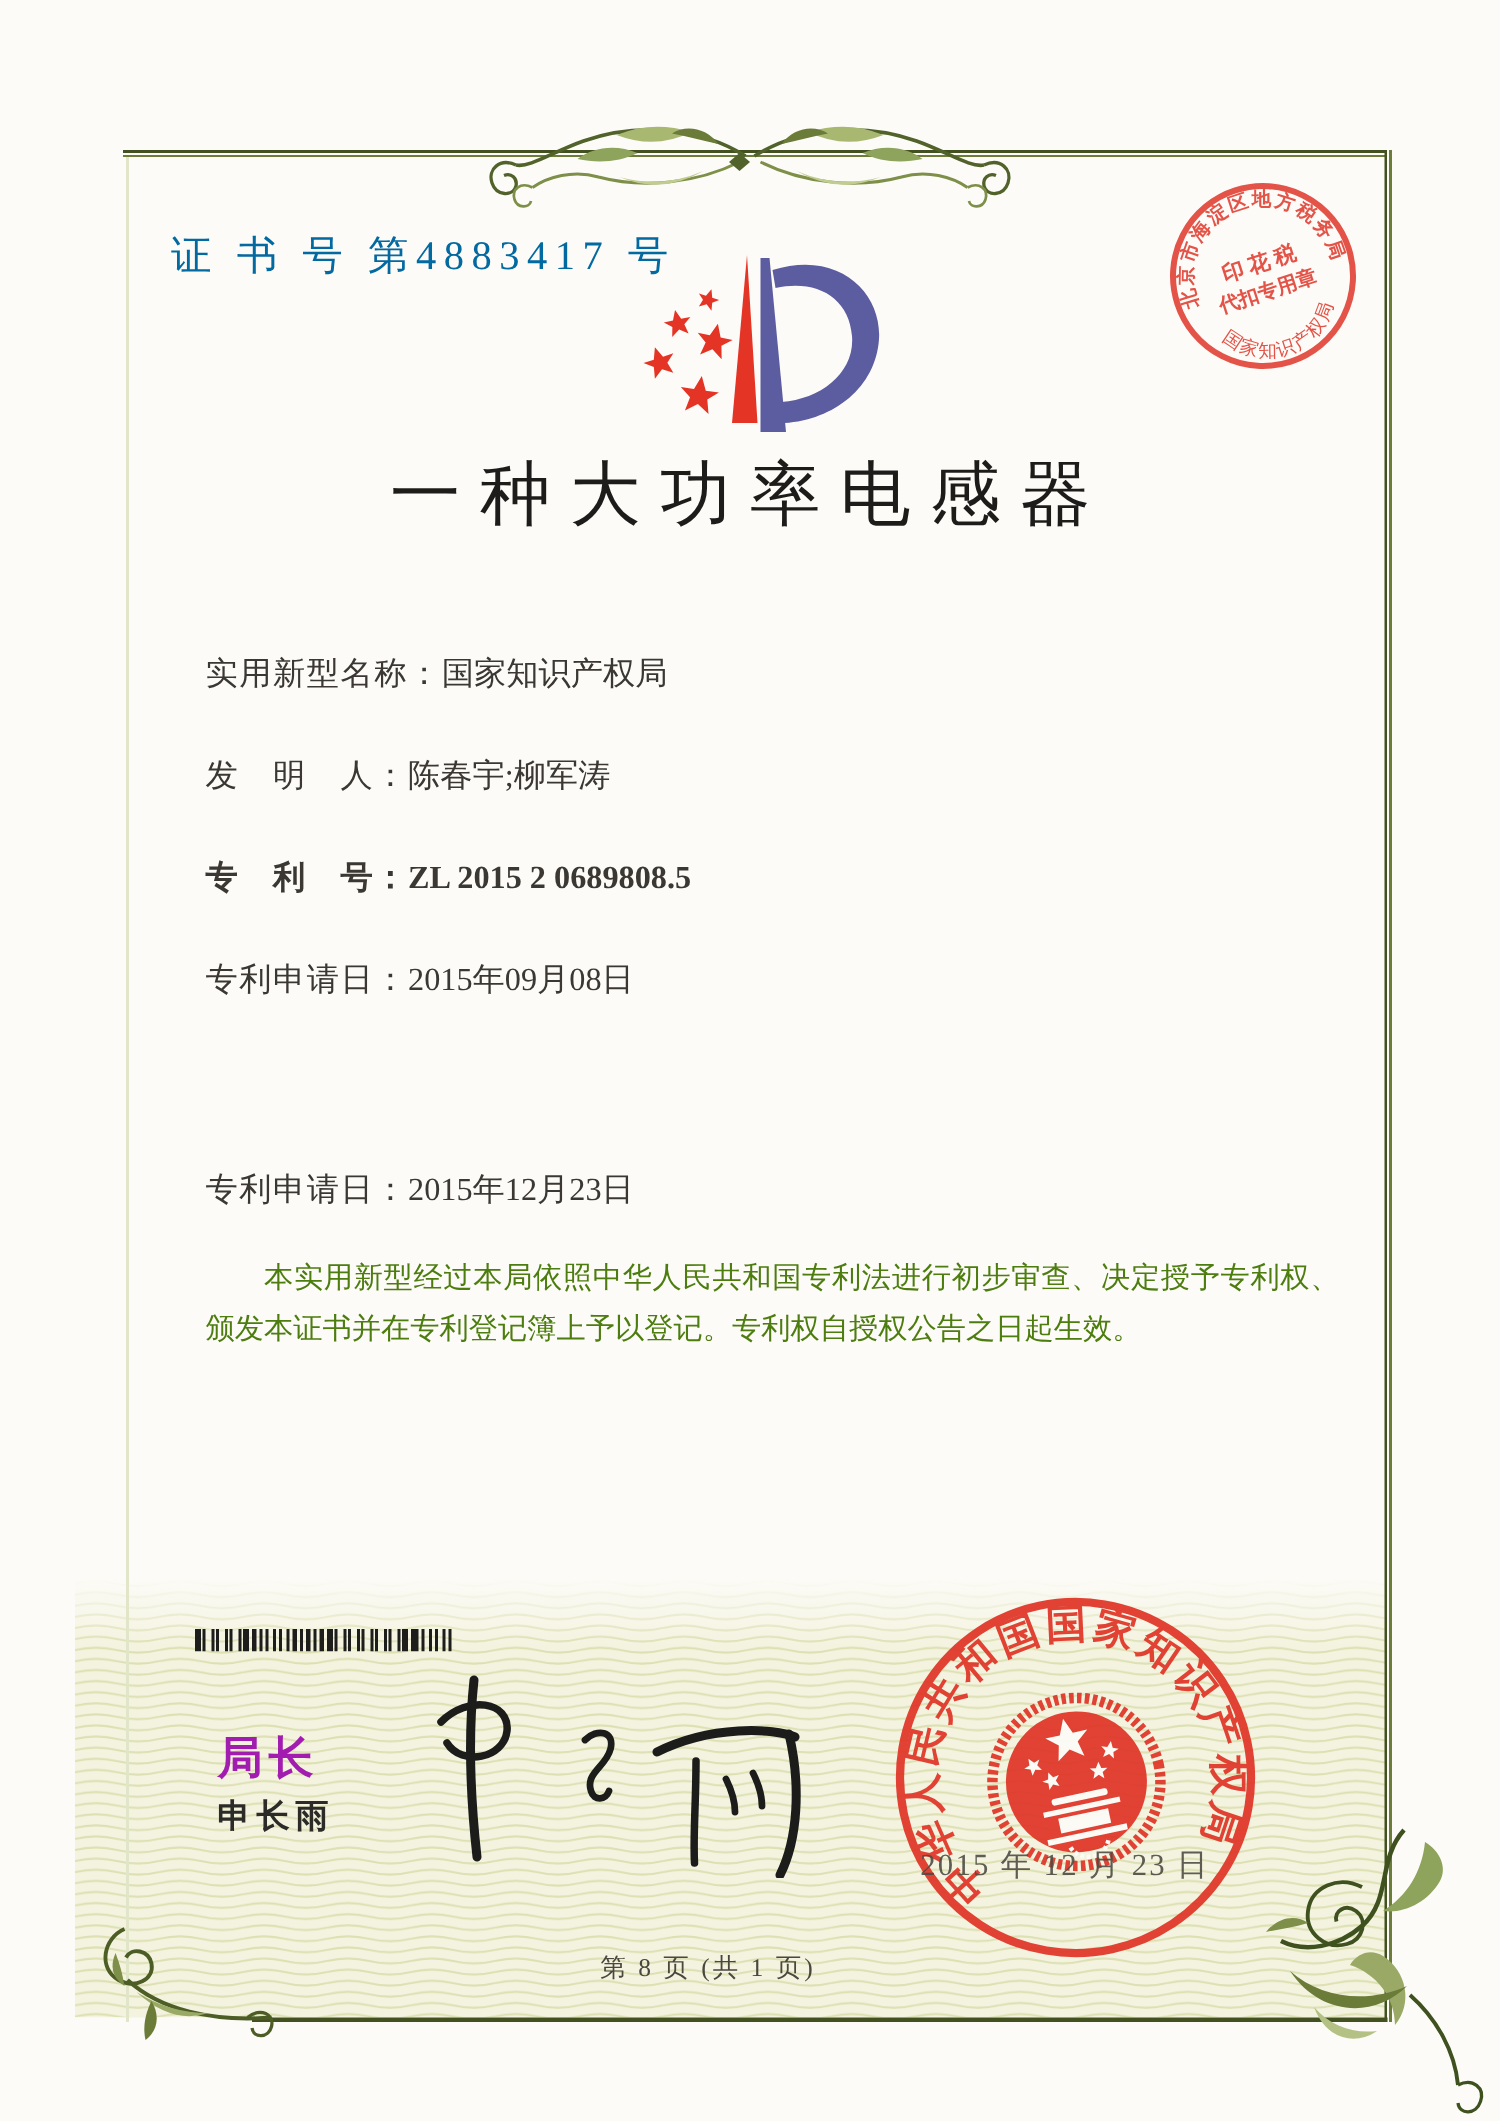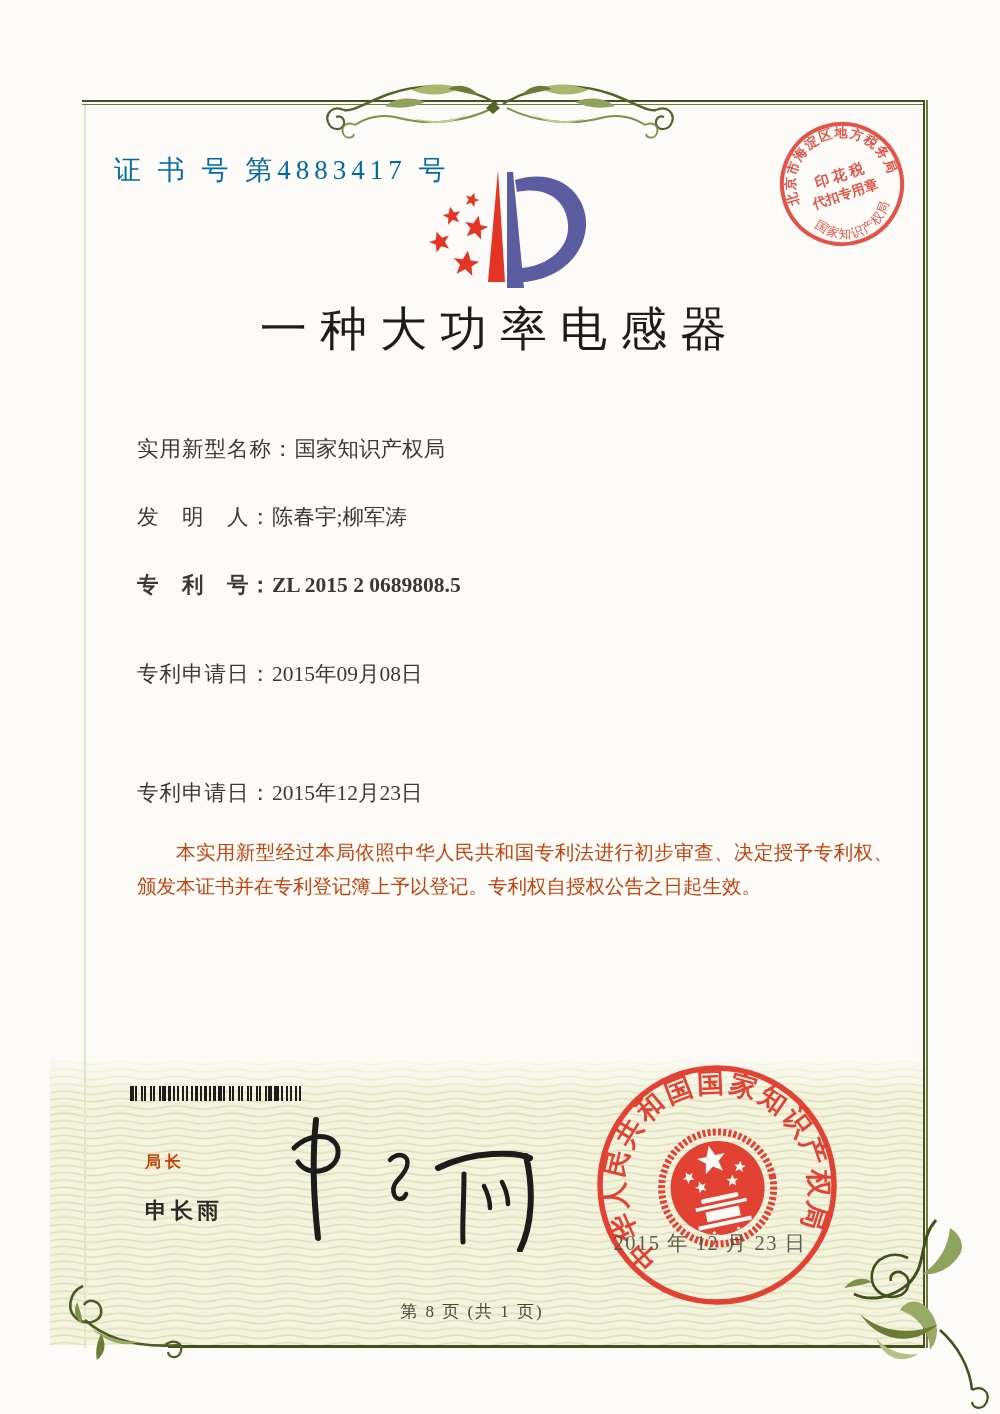--- a/index.html
+++ b/index.html
@@ -19,23 +19,23 @@
   .band-fade{position:absolute;left:50px;top:1052px;width:874px;height:46px;z-index:0;
     background:linear-gradient(to bottom,#fcfbf7,rgba(252,251,247,0));}
 
   
   .certno{position:absolute;left:114px;top:152px;font-size:27px;letter-spacing:5px;color:#0369a1;z-index:4;}
   .title{position:absolute;left:0;top:298px;width:1000px;text-align:center;font-size:47px;
     letter-spacing:13px;color:#1d1c1a;font-weight:500;z-index:4;}
   .frow{position:absolute;left:137px;font-size:21.5px;color:#3b3833;z-index:4;white-space:nowrap;}
   .frow .lab{letter-spacing:1px;}
   .body-text{position:absolute;left:137px;top:836px;width:756px;z-index:4;}
-  .body-text p{margin:0;font-size:19.5px;line-height:33.5px;color:#c2410c;text-align:justify;text-indent:2em;}
+  .body-text p{margin:0;font-size:19.5px;line-height:33.5px;color:#4d7c0f;text-align:justify;text-indent:2em;}
   .director-role{position:absolute;left:145px;top:1152px;font-family:"Liberation Sans","DejaVu Sans",sans-serif;
-    font-size:16px;font-weight:700;letter-spacing:4px;color:#c2410c;z-index:4;}
+    font-size:30px;font-weight:700;letter-spacing:4px;color:#a21caf;z-index:4;}
   .director-name{position:absolute;left:145px;top:1196px;font-family:"Liberation Sans","DejaVu Sans",sans-serif;
     font-size:22px;font-weight:700;letter-spacing:4px;color:#2c2b27;z-index:4;}
   .footer{position:absolute;left:0;top:1300px;width:944px;text-align:center;font-size:17px;
     letter-spacing:2px;color:#4b473e;z-index:4;}
 
   
   .barcode{position:absolute;left:130px;top:1086px;width:265px;height:15px;overflow:hidden;
     display:flex;align-items:stretch;z-index:4;}
   .barcode .bar{height:100%;background:#1d1d1b;}
   .barcode .gap{height:100%;background:transparent;}
@@ -146,21 +146,21 @@
 
   <div class="frow" style="top:434px;">
     <span class="lab">实用新型名称：</span><span>国家知识产权局</span>
   </div>
   <div class="frow" style="top:502px;">
     <span class="lab">发　明　人：</span><span>陈春宇;柳军涛</span>
   </div>
   <div class="frow" style="top:570px;font-weight:bold;">
     <span class="lab">专　利　号：</span><span>ZL 2015 2 0689808.5</span>
   </div>
-  <div class="frow" style="top:659px;">
+  <div class="frow" style="top:638px;">
     <span class="lab">专利申请日：</span><span>2015年09月08日</span>
   </div>
   <div class="frow" style="top:778px;">
     <span class="lab">专利申请日：</span><span>2015年12月23日</span>
   </div>
 
   <div class="body-text">
     <p>本实用新型经过本局依照中华人民共和国专利法进行初步审查、决定授予专利权、颁发本证书并在专利登记簿上予以登记。专利权自授权公告之日起生效。</p>
   </div>
 

